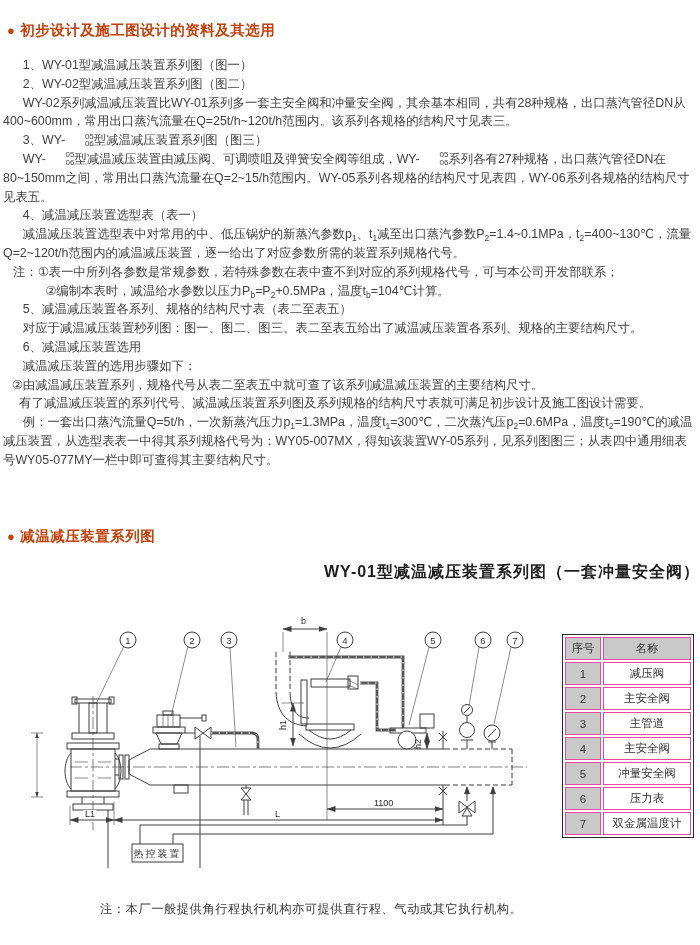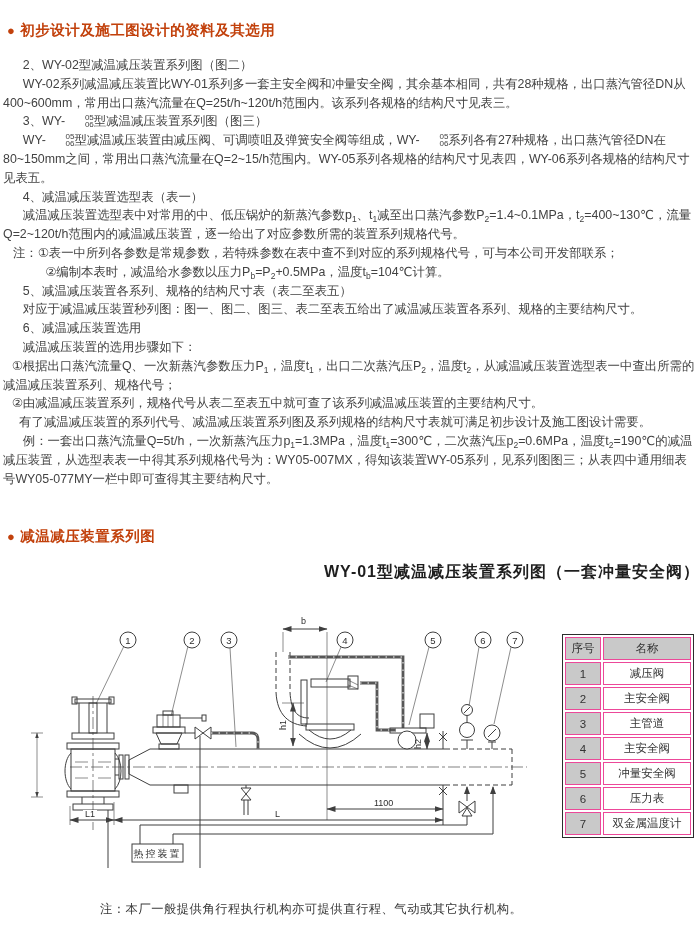--- a/index.html
+++ b/index.html
@@ -42,33 +42,33 @@
   .boxt{font-size:10px;fill:#333;letter-spacing:2px;text-anchor:middle;}
 </style>
 </head>
 <body>
 
 <div class="sec-head" id="sec1">
   <span class="blt">●</span><span>初步设计及施工图设计的资料及其选用</span>
 </div>
 
 <div class="doc-text">
+  <p class="t16">1、WY-01型减温减压装置系列图（图一）</p>
   <p class="t16">2、WY-02型减温减压装置系列图（图二）</p>
   <p class="t16">WY-02系列减温减压装置比WY-01系列多一套主安全阀和冲量安全阀，其余基本相同，共有28种规格，出口蒸汽管径DN从400~600mm，常用出口蒸汽流量在Q=25t/h~120t/h范围内。该系列各规格的结构尺寸见表三。</p>
   <p class="t16">3、WY-<span class="stk"><i>05</i><i>06</i></span>型减温减压装置系列图（图三）</p>
   <p class="t16">WY-<span class="stk"><i>05</i><i>06</i></span>型减温减压装置由减压阀、可调喷咀及弹簧安全阀等组成，WY-<span class="stk"><i>05</i><i>06</i></span>系列各有27种规格，出口蒸汽管径DN在80~150mm之间，常用出口蒸汽流量在Q=2~15/h范围内。WY-05系列各规格的结构尺寸见表四，WY-06系列各规格的结构尺寸见表五。</p>
   <p class="t16">4、减温减压装置选型表（表一）</p>
   <p class="t16">减温减压装置选型表中对常用的中、低压锅炉的新蒸汽参数p<sub>1</sub>、t<sub>1</sub>减至出口蒸汽参数P<sub>2</sub>=1.4~0.1MPa，t<sub>2</sub>=400~130℃，流量Q=2~120t/h范围内的减温减压装置，逐一给出了对应参数所需的装置系列规格代号。</p>
   <p class="t08">注：①表一中所列各参数是常规参数，若特殊参数在表中查不到对应的系列规格代号，可与本公司开发部联系；</p>
   <p class="t34">②编制本表时，减温给水参数以压力P<sub>b</sub>=P<sub>2</sub>+0.5MPa，温度t<sub>b</sub>=104℃计算。</p>
   <p class="t16">5、减温减压装置各系列、规格的结构尺寸表（表二至表五）</p>
   <p class="t16">对应于减温减压装置秒列图：图一、图二、图三、表二至表五给出了减温减压装置各系列、规格的主要结构尺寸。</p>
   <p class="t16">6、减温减压装置选用</p>
   <p class="t16">减温减压装置的选用步骤如下：</p>
-  <p class="t07">①根据出口蒸汽流量Q、一次新蒸汽参数压力P<sub>1</sub>，温度t<sub>1</sub>，出口二次蒸汽压P<sub>2</sub>，温度t<sub>2</sub>，从减温减压装置选型表一中查出所需的减温减压装置系列、规格代号；</p>
   <p class="t07">②由减温减压装置系列，规格代号从表二至表五中就可查了该系列减温减压装置的主要结构尺寸。</p>
   <p class="t13">有了减温减压装置的系列代号、减温减压装置系列图及系列规格的结构尺寸表就可满足初步设计及施工图设计需要。</p>
   <p class="t16">例：一套出口蒸汽流量Q=5t/h，一次新蒸汽压力p<sub>1</sub>=1.3MPa，温度t<sub>1</sub>=300℃，二次蒸汽压p<sub>2</sub>=0.6MPa，温度t<sub>2</sub>=190℃的减温减压装置，从选型表表一中得其系列规格代号为：WY05-007MX，得知该装置WY-05系列，见系列图图三；从表四中通用细表号WY05-077MY一栏中即可查得其主要结构尺寸。</p>
 </div>
 
 <div class="sec-head" id="sec2">
   <span class="blt">●</span><span>减温减压装置系列图</span>
 </div>
 
 <div class="fig-title">WY-01型减温减压装置系列图（一套冲量安全阀）</div>

